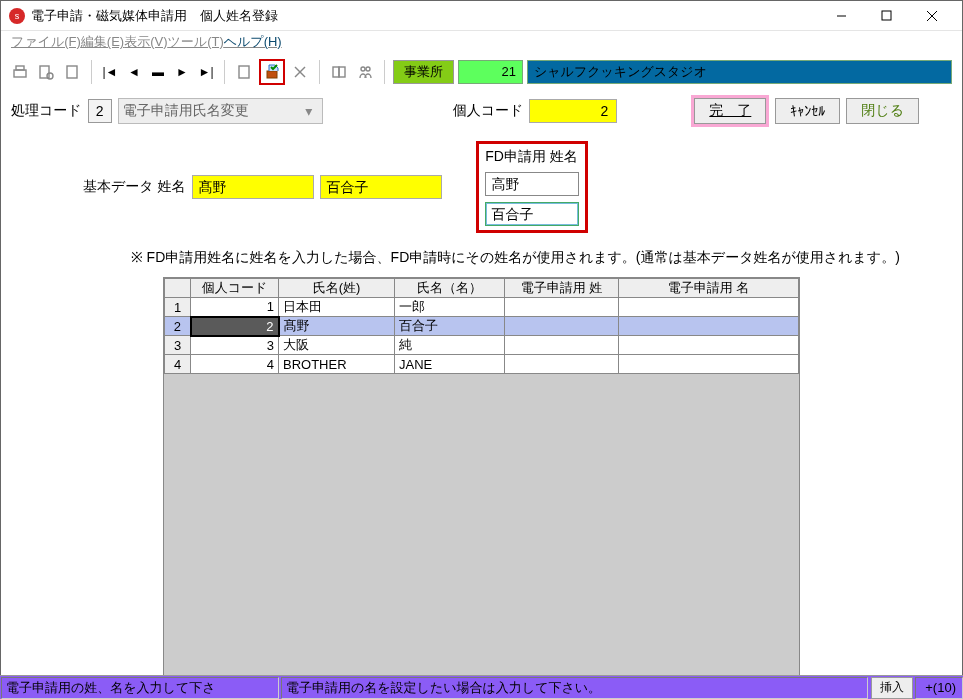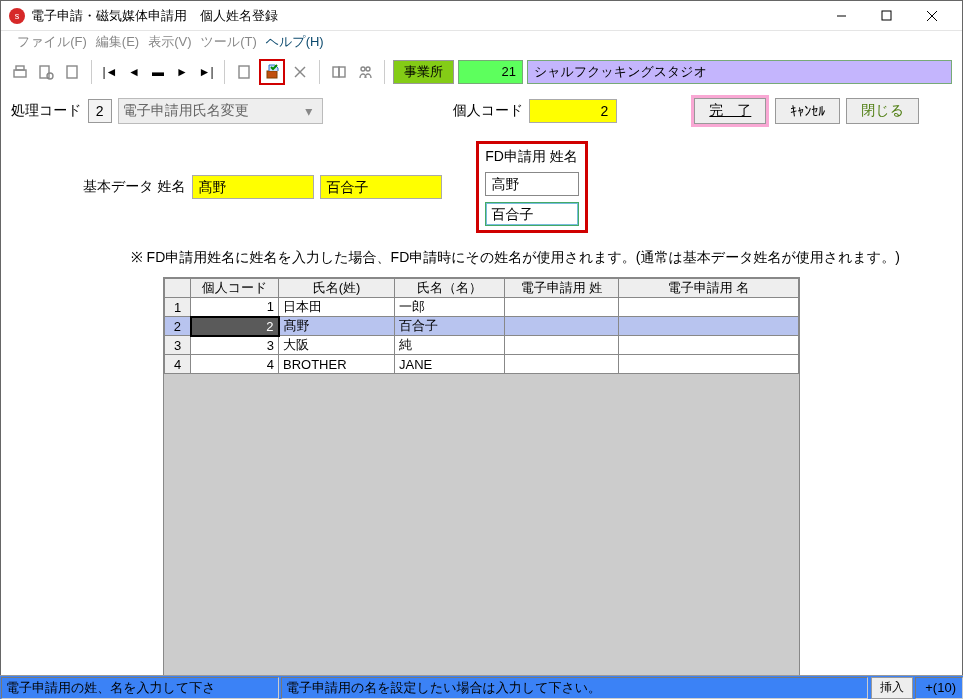--- a/index.html
+++ b/index.html
@@ -3,33 +3,33 @@
 <meta charset="utf-8">
 <style>
   * { box-sizing: border-box; font-family: "MS PGothic", "Yu Gothic", sans-serif; }
   body { margin:0; background:#fff; font-size:12px; width:963px; height:699px; overflow:hidden; border:1px solid #666;}
   .titlebar { display:flex; align-items:center; height:30px; padding:0 8px; background:#fff; border-bottom:1px solid #e5e5e5;}
   .titlebar .icon { width:16px; height:16px; background:#d62828; border-radius:50%; display:flex; align-items:center; justify-content:center; color:#fff; font-size:9px; }
   .titlebar .title { margin-left:6px; font-size:13px; }
   .winbtns { margin-left:auto; display:flex; }
   .winbtn { width:45px; height:28px; display:flex; align-items:center; justify-content:center; }
   .winbtn svg { stroke:#000; stroke-width:1; fill:none; }
-  .menubar { display:flex; gap:9px; padding:2px 16px 6px; font-size:13px; color:#888; }
+  .menubar { display:flex; gap:0; padding:2px 10px 6px; font-size:13px; color:#888;text-decoration:underline; }
   .menubar .m { }
   .menubar .m.enabled { color:#0c4a6e; }
   .toolbar { display:flex; align-items:center; height:30px; padding:0 10px 0 8px; gap:4px; }
   .tbicon { width:22px; height:22px; display:flex; align-items:center; justify-content:center; color:#888; }
   .tbicon svg { stroke:#888; fill:none; stroke-width:1.4; }
   .navicon { width:20px; height:22px; display:flex; align-items:center; justify-content:center; color:#000; font-size:12px; }
   .sep { width:1px; height:24px; background:#ccc; margin:0 4px; }
   .tb-highlight { border:2px solid #d00000; padding:0; width:26px; height:26px; display:flex; align-items:center; justify-content:center; }
   .tb-highlight svg { fill:none; }
   .jigyo-btn { height:24px; padding:0 10px; border:1px solid #999; background:#84cc16; font-size:13px; }
   .code-box { width:65px; height:24px; background:#5dff5d; border:1px solid #7a7; text-align:right; padding:0 6px; line-height:22px; font-size:13px;}
-  .name-box { flex:1; height:24px; background:#c4b5fd; border:1px solid #7a7; padding:0 6px; line-height:22px; font-size:13px;}
+  .name-box { flex:1; height:24px; background:#0369a1; border:1px solid #7a7; padding:0 6px; line-height:22px; font-size:13px;}
   .formrow1 { display:flex; align-items:center; padding:8px 10px; gap:6px; font-size:14px;}
   .formrow1 .lbl { font-size:14px; }
   .smallbox { width:24px; height:24px; border:1px solid #999; background:#f4f4f4; text-align:center; line-height:22px; }
   .combobox { width:205px; height:26px; border:1px solid #bbb; background:#eee; display:flex; align-items:center; padding:0 4px; color:#666; font-size:14px; position:relative;}
   .combobox .dd { margin-left:auto; width:18px; text-align:center; color:#888;}
   .kojin-box { width:88px; height:24px; background:#ffff00; border:1px solid #aaa; text-align:right; padding:0 8px; line-height:22px; font-size:14px;}
   .btn { height:26px; padding:0 14px; border:1px solid #999; background:#eee; font-size:14px; }
   .btn.disabled { color:#4d7c0f; }
   .btn-hl { border:3px solid #f9a8d4; padding:0; display:inline-flex;text-decoration:underline; }
   .formrow2 { display:flex; align-items:center; padding:6px 10px 6px 82px; gap:6px; font-size:14px;}
@@ -40,21 +40,21 @@
   .finput2 { width:94px; height:24px; background:#fff; border:1px solid #4a6; padding:0 6px; line-height:22px; font-size:14px; box-shadow:inset 0 0 0 1px #7bd;}
   .note { padding:8px 10px 10px 130px; font-size:14px; }
   .gridwrap { margin:0 162px 0 162px; border:1px solid #888; height:418px; background:#ccc; overflow:hidden; }
   table.grid { border-collapse:collapse; background:#fff; width:100%; font-size:13px;}
   table.grid th, table.grid td { border:1px solid #888; height:19px; padding:0 4px; text-align:left; }
   table.grid th { background:#eee; font-weight:normal; text-align:center;}
   table.grid .rownum { background:#eee; text-align:center; width:26px;}
   table.grid td.num { text-align:right; }
   table.grid tr.sel td { background:#b8c4ef; }
   table.grid tr.sel td.codecell { background:#5a5a5a; color:#fff; border:2px solid #000;}
-  .statusbar { position:absolute; bottom:0; left:0; right:0; height:24px; display:flex; align-items:center; border-top:1px solid #999; background:#3b82f6; }
+  .statusbar { position:absolute; bottom:0; left:0; right:0; height:24px; display:flex; align-items:center; border-top:1px solid #999; background:#8b5cf6; }
   .status-left { flex:0 0 278px; border:1px inset #ccc; height:22px; padding:0 4px; line-height:20px; font-size:13px; margin:0 1px;}
   .status-mid { flex:1; border:1px inset #ccc; height:22px; padding:0 4px; line-height:20px; font-size:13px; margin:0 1px;}
   .status-btn { height:22px; padding:0 8px; border:1px solid #999; background:#eee; font-size:12px; margin:0 2px;}
   .status-num { width:48px; text-align:right; padding:0 6px; height:22px; line-height:20px; border:1px inset #ccc; font-size:13px;}
   .gridblank { background:#ccc; height:320px; }
 </style>
 </head>
 <body>
 
 <div class="titlebar">

